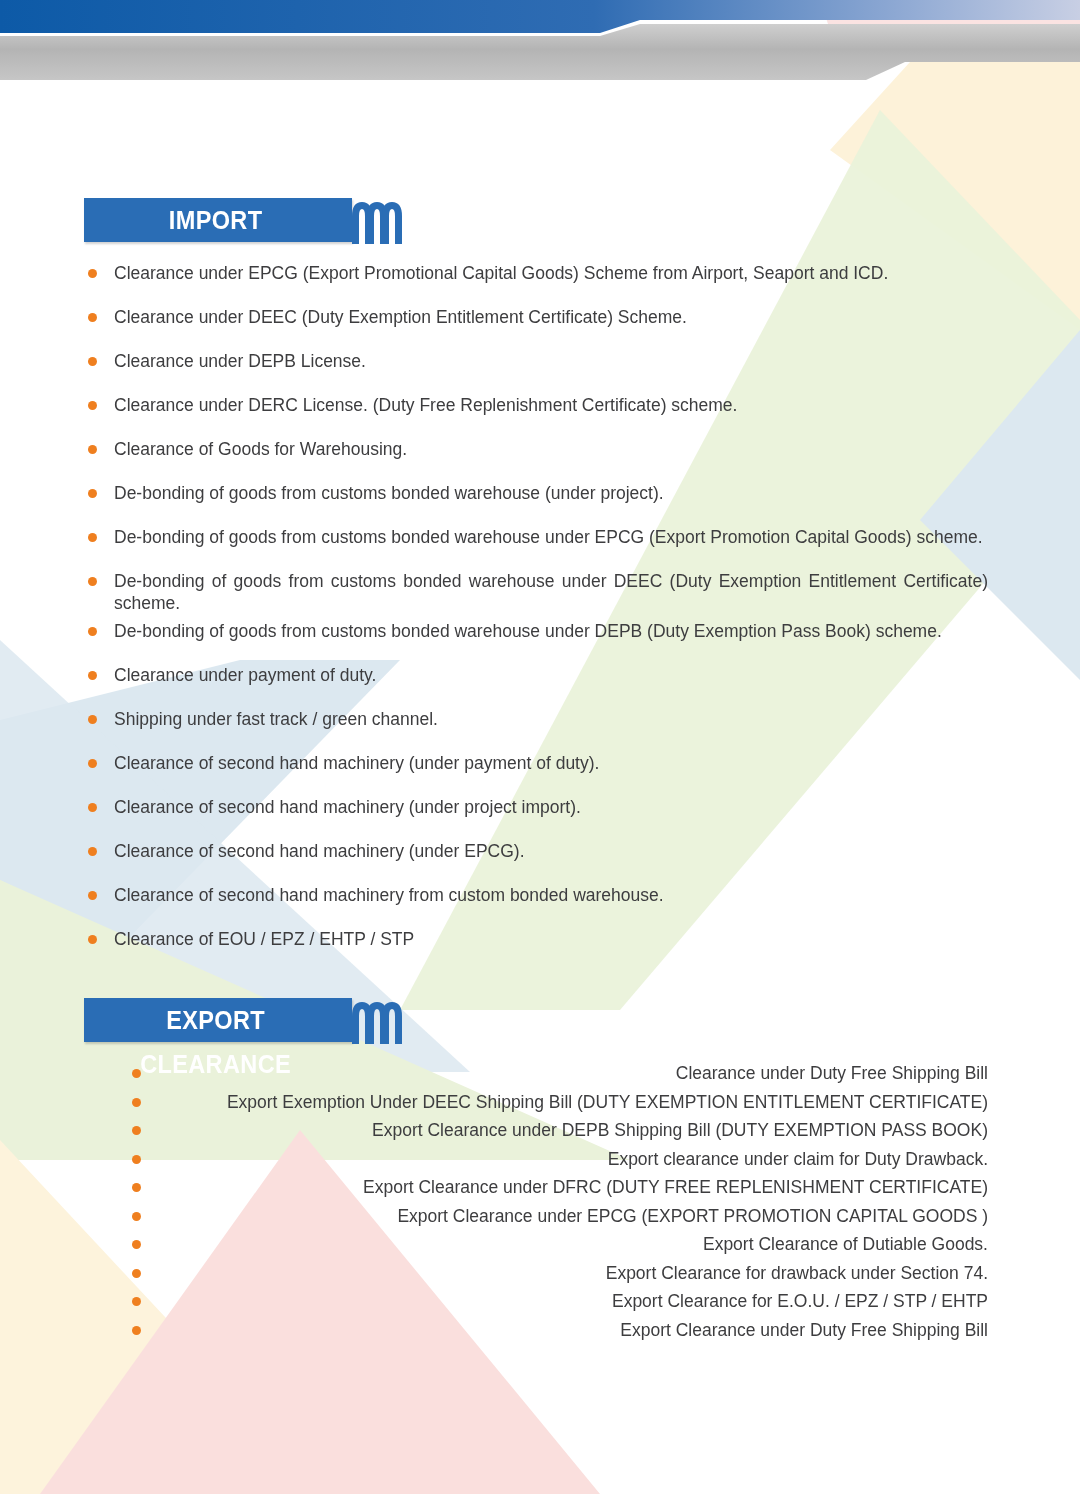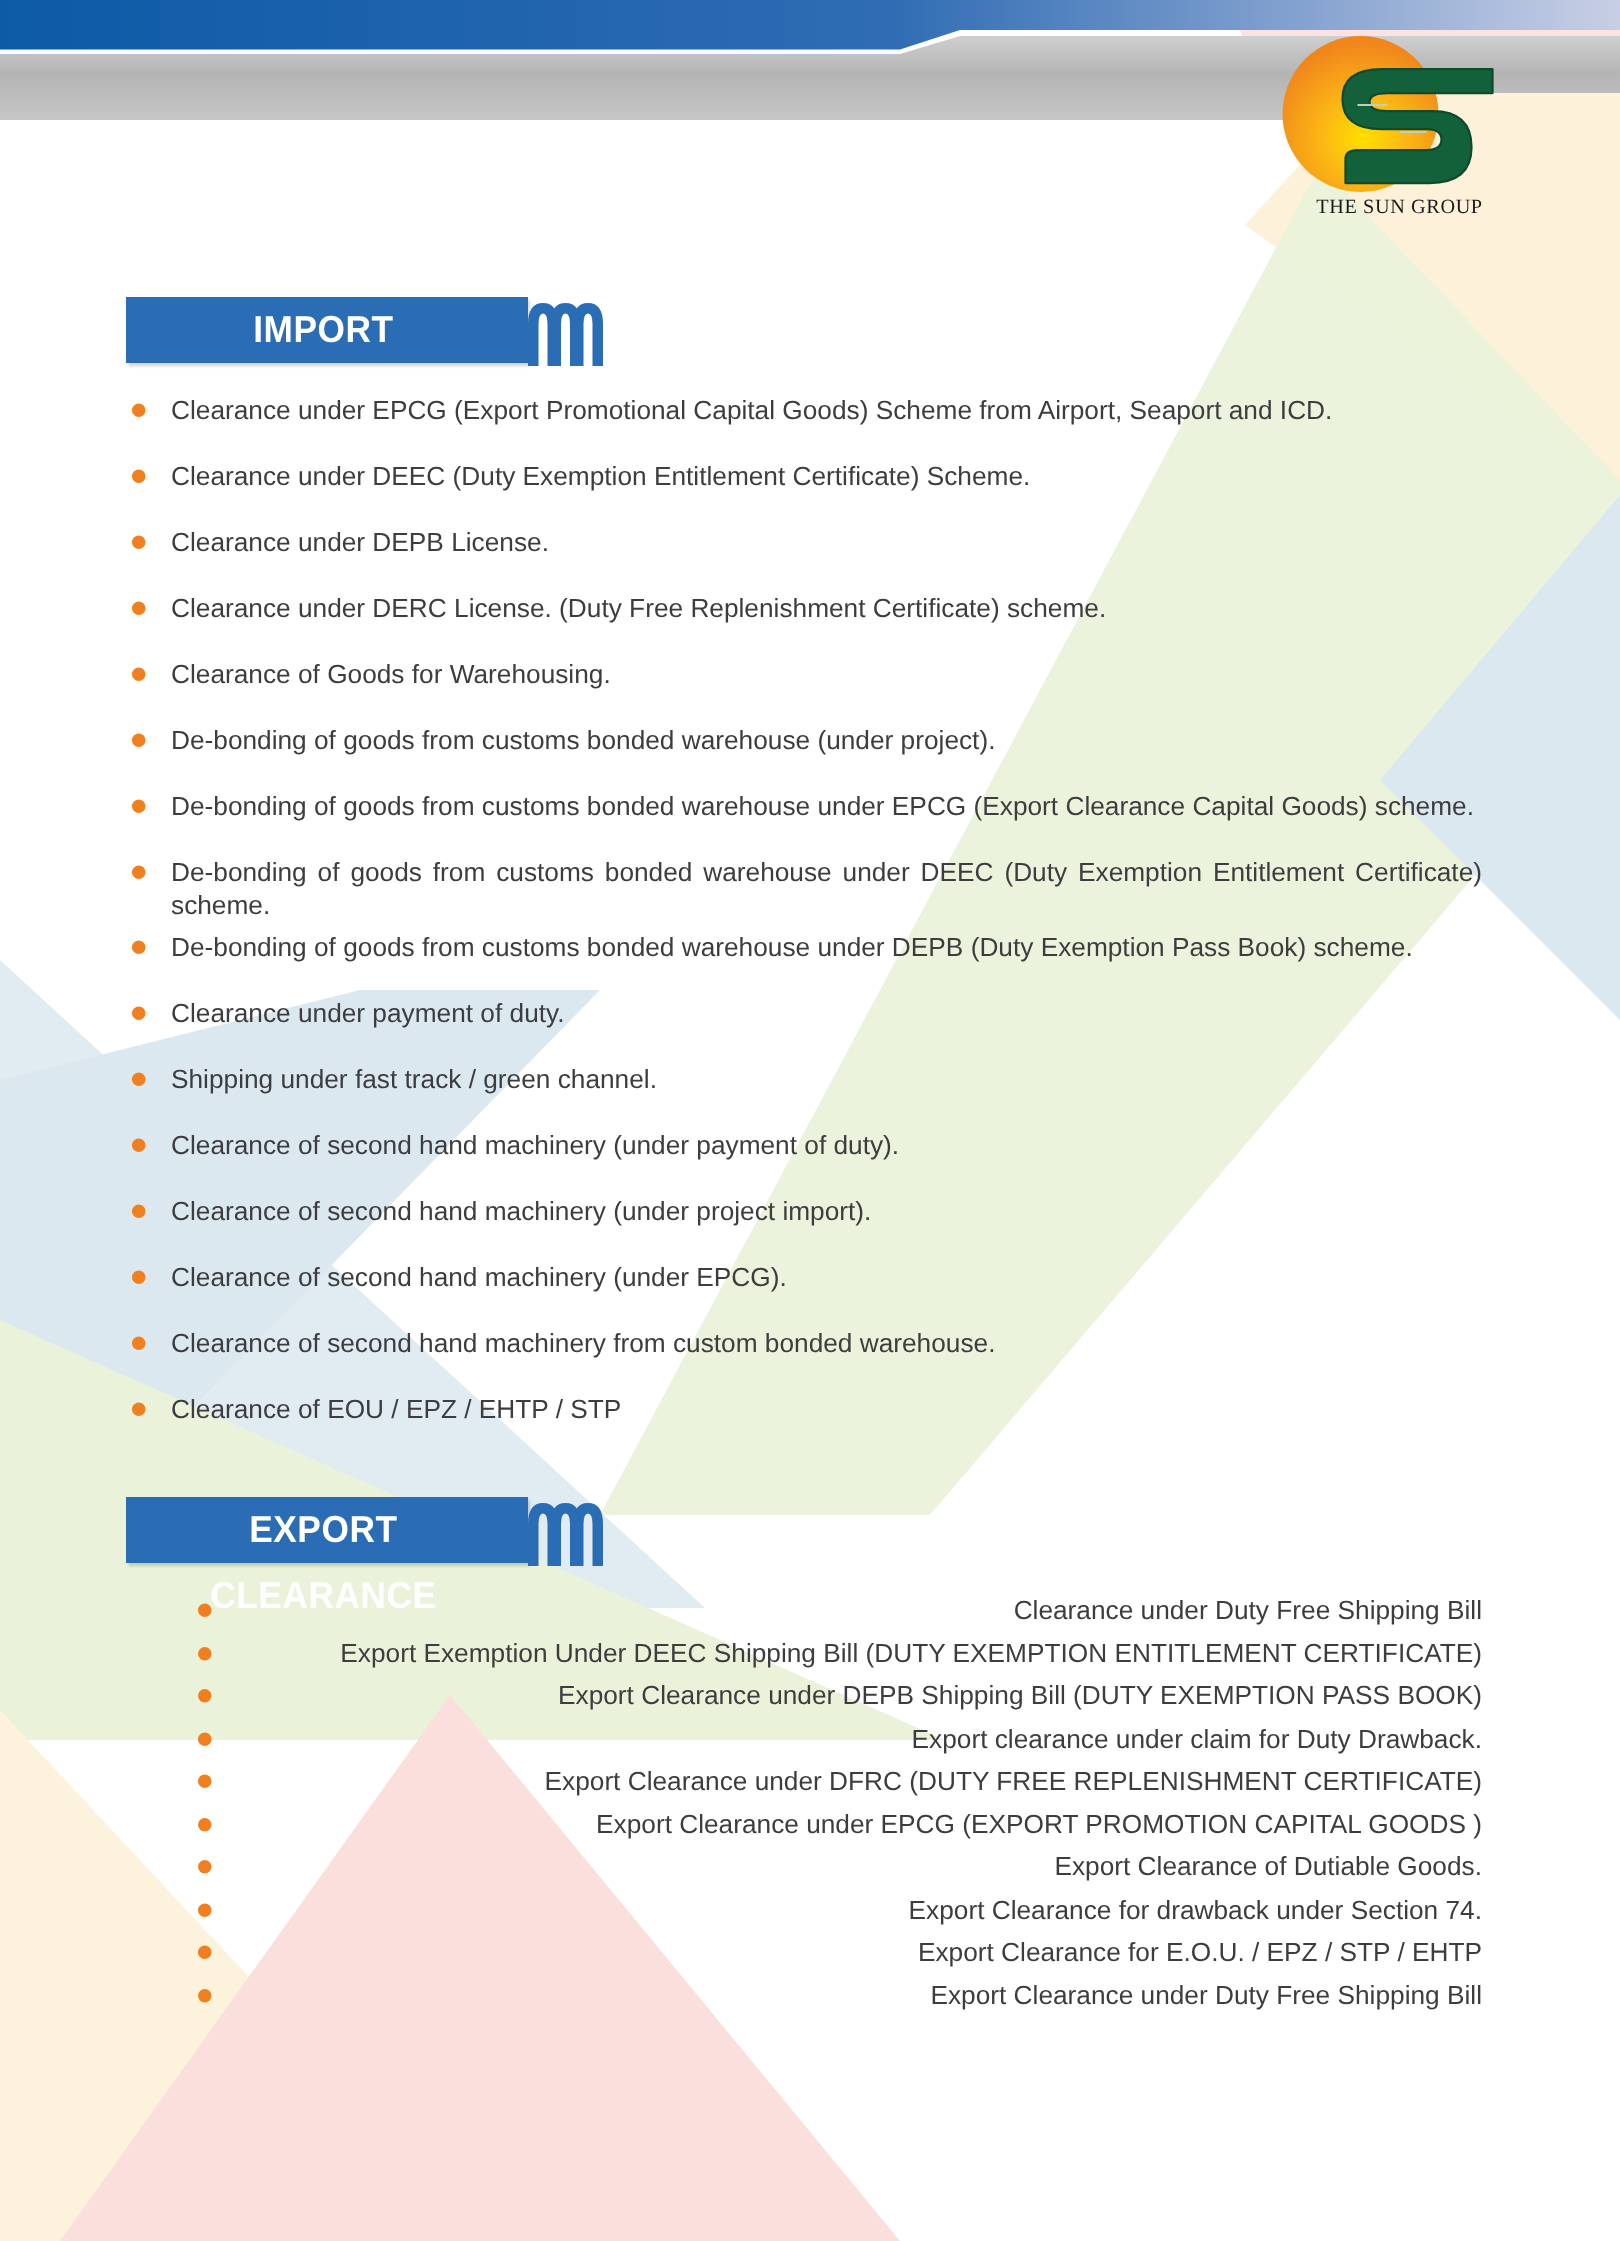--- a/index.html
+++ b/index.html
@@ -202,38 +202,20 @@
       </defs>
 
       <polygon points="0,0 1080,0 1080,20 640,20 600,33 0,33" fill="url(#blueGrad)"></polygon>
 
       <polygon points="0,36 600,36 640,24 1080,24 1080,62 905,62 866,80 0,80" fill="url(#grayGrad)"></polygon>
 
       <polygon points="0,80 866,80 905,62 1080,62 1080,80 905,80 866,96 0,96" fill="#bdbdbd" opacity="0.0"></polygon>
     </svg>
   </div>
 
-  <div class="logo">
-    <svg viewBox="0 0 175 140" xmlns="http://www.w3.org/2000/svg">
-      <defs>
-        <radialGradient id="sunGrad" cx="52%" cy="66%" r="62%">
-          <stop offset="0%" stop-color="#ffe000"></stop>
-          <stop offset="42%" stop-color="#fcb814"></stop>
-          <stop offset="100%" stop-color="#f0861c"></stop>
-        </radialGradient>
-      </defs>
-      <circle cx="62" cy="62" r="52" fill="url(#sunGrad)"></circle>
-
-      <path d="M52 108 L52 92 Q52 86 60 86 L106 86 Q116 86 116 79 Q116 72 106 72 L76 72
-               Q50 72 50 52 Q50 32 76 32 L150 32 L150 48 L80 48 Q68 48 68 54 Q68 60 80 60
-               L110 60 Q136 60 136 84 Q136 108 108 108 Z" fill="#13613a" stroke="#0e4b2d" stroke-width="1.5" stroke-linejoin="round"></path>
-      <path d="M60 56 L80 56 M88 74 L106 74" stroke="#b9d3bf" stroke-width="1.2" fill="none"></path>
-      <text x="88" y="128" font-family="'Liberation Serif', serif" font-size="13.5" letter-spacing="0.4" text-anchor="middle" fill="#1a1a1a">THE SUN GROUP</text>
-    </svg>
-  </div>
 
   <div class="content">
 
     <div class="section section-import">
       <div class="heading">
         <div class="heading-bar"></div>
         <div class="heading-text">IMPORT CLEARANCE</div>
         <div class="heading-arcs">
           <svg viewBox="0 0 56 46" xmlns="http://www.w3.org/2000/svg">
             <path d="M2 46 L2 18 Q2 4 12 4 Q22 4 22 18 L22 46 L15 46 L15 18 Q15 11 12 11 Q9 11 9 18 L9 46 Z" fill="#2a6db5"></path>
@@ -244,21 +226,21 @@
       </div>
     </div>
 
     <ul class="clearance-list import-list">
       <li class="single"><span class="bullet"></span><span class="txt">Clearance under EPCG (Export Promotional Capital Goods) Scheme from Airport, Seaport and ICD.</span></li>
       <li class="single"><span class="bullet"></span><span class="txt">Clearance under DEEC (Duty Exemption Entitlement Certificate) Scheme.</span></li>
       <li class="single"><span class="bullet"></span><span class="txt">Clearance under DEPB License.</span></li>
       <li class="single"><span class="bullet"></span><span class="txt">Clearance under DERC License. (Duty Free Replenishment Certificate) scheme.</span></li>
       <li class="single"><span class="bullet"></span><span class="txt">Clearance of Goods for Warehousing.</span></li>
       <li class="single"><span class="bullet"></span><span class="txt">De-bonding of goods from customs bonded warehouse (under project).</span></li>
-      <li class="single"><span class="bullet"></span><span class="txt">De-bonding of goods from customs bonded warehouse under EPCG (Export Clearance Capital Goods) scheme.</span></li>
+      <li class="single"><span class="bullet"></span><span class="txt">De-bonding of goods from customs bonded warehouse under EPCG (Export Promotion Capital Goods) scheme.</span></li>
       <li><span class="bullet"></span><span class="txt">De-bonding of goods from customs bonded warehouse under DEEC (Duty Exemption Entitlement Certificate) scheme.</span></li>
       <li class="single"><span class="bullet"></span><span class="txt">De-bonding of goods from customs bonded warehouse under DEPB (Duty Exemption Pass Book) scheme.</span></li>
       <li class="single"><span class="bullet"></span><span class="txt">Clearance under payment of duty.</span></li>
       <li class="single"><span class="bullet"></span><span class="txt">Shipping under fast track / green channel.</span></li>
       <li class="single"><span class="bullet"></span><span class="txt">Clearance of second hand machinery (under payment of duty).</span></li>
       <li class="single"><span class="bullet"></span><span class="txt">Clearance of second hand machinery (under project import).</span></li>
       <li class="single"><span class="bullet"></span><span class="txt">Clearance of second hand machinery (under EPCG).</span></li>
       <li class="single"><span class="bullet"></span><span class="txt">Clearance of second hand machinery from custom bonded warehouse.</span></li>
       <li class="single"><span class="bullet"></span><span class="txt">Clearance of EOU / EPZ / EHTP / STP</span></li>
     </ul>

